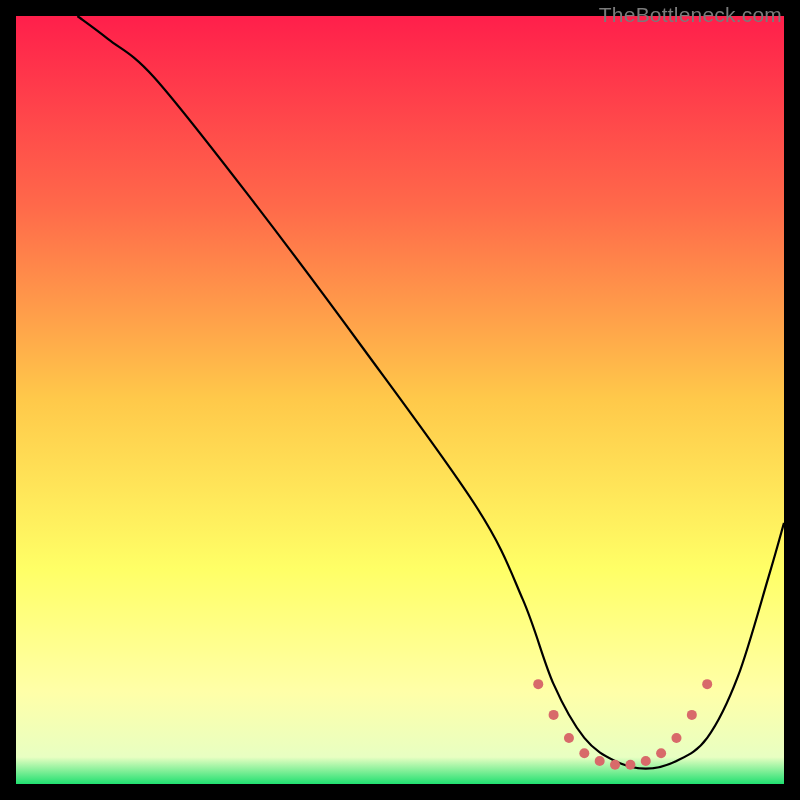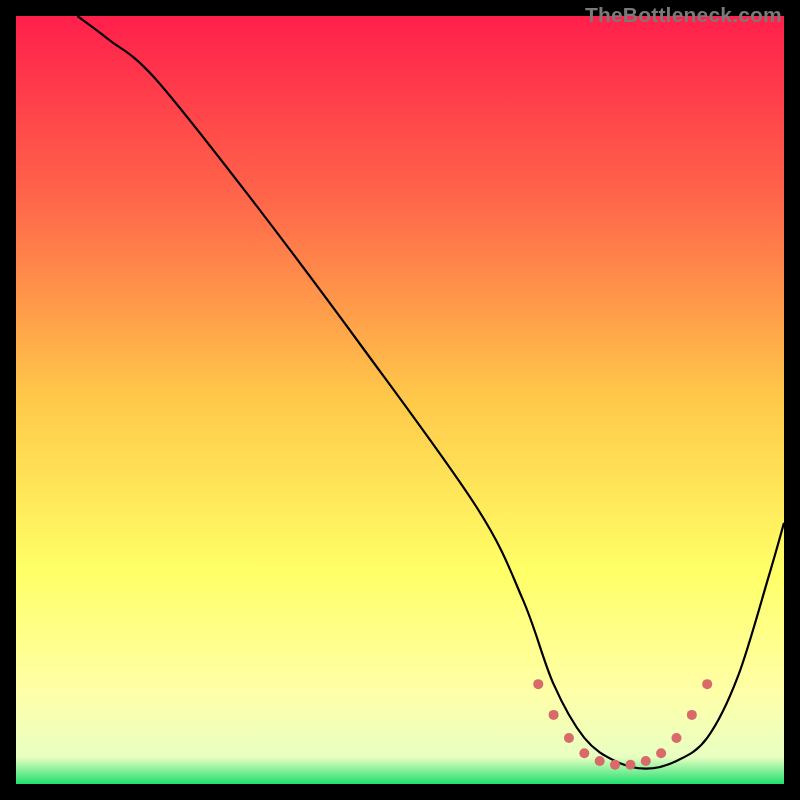--- a/index.html
+++ b/index.html
@@ -25,21 +25,21 @@
     top: 0;
     width: 768px;
     height: 768px;
   }
   .watermark {
     position: absolute;
     top: 3px;
     right: 18px;
     color: #7a7a7a;
     font-size: 21px;
-    font-weight: 700;
+    font-weight: 400;
     letter-spacing: 0.2px;
   }
 </style>
 </head>
 <body>
 
 <div class="frame">
   <svg class="plot" viewBox="0 0 768 768">
     <defs>
       <linearGradient id="bg-grad" x1="0" y1="0" x2="0" y2="1">

